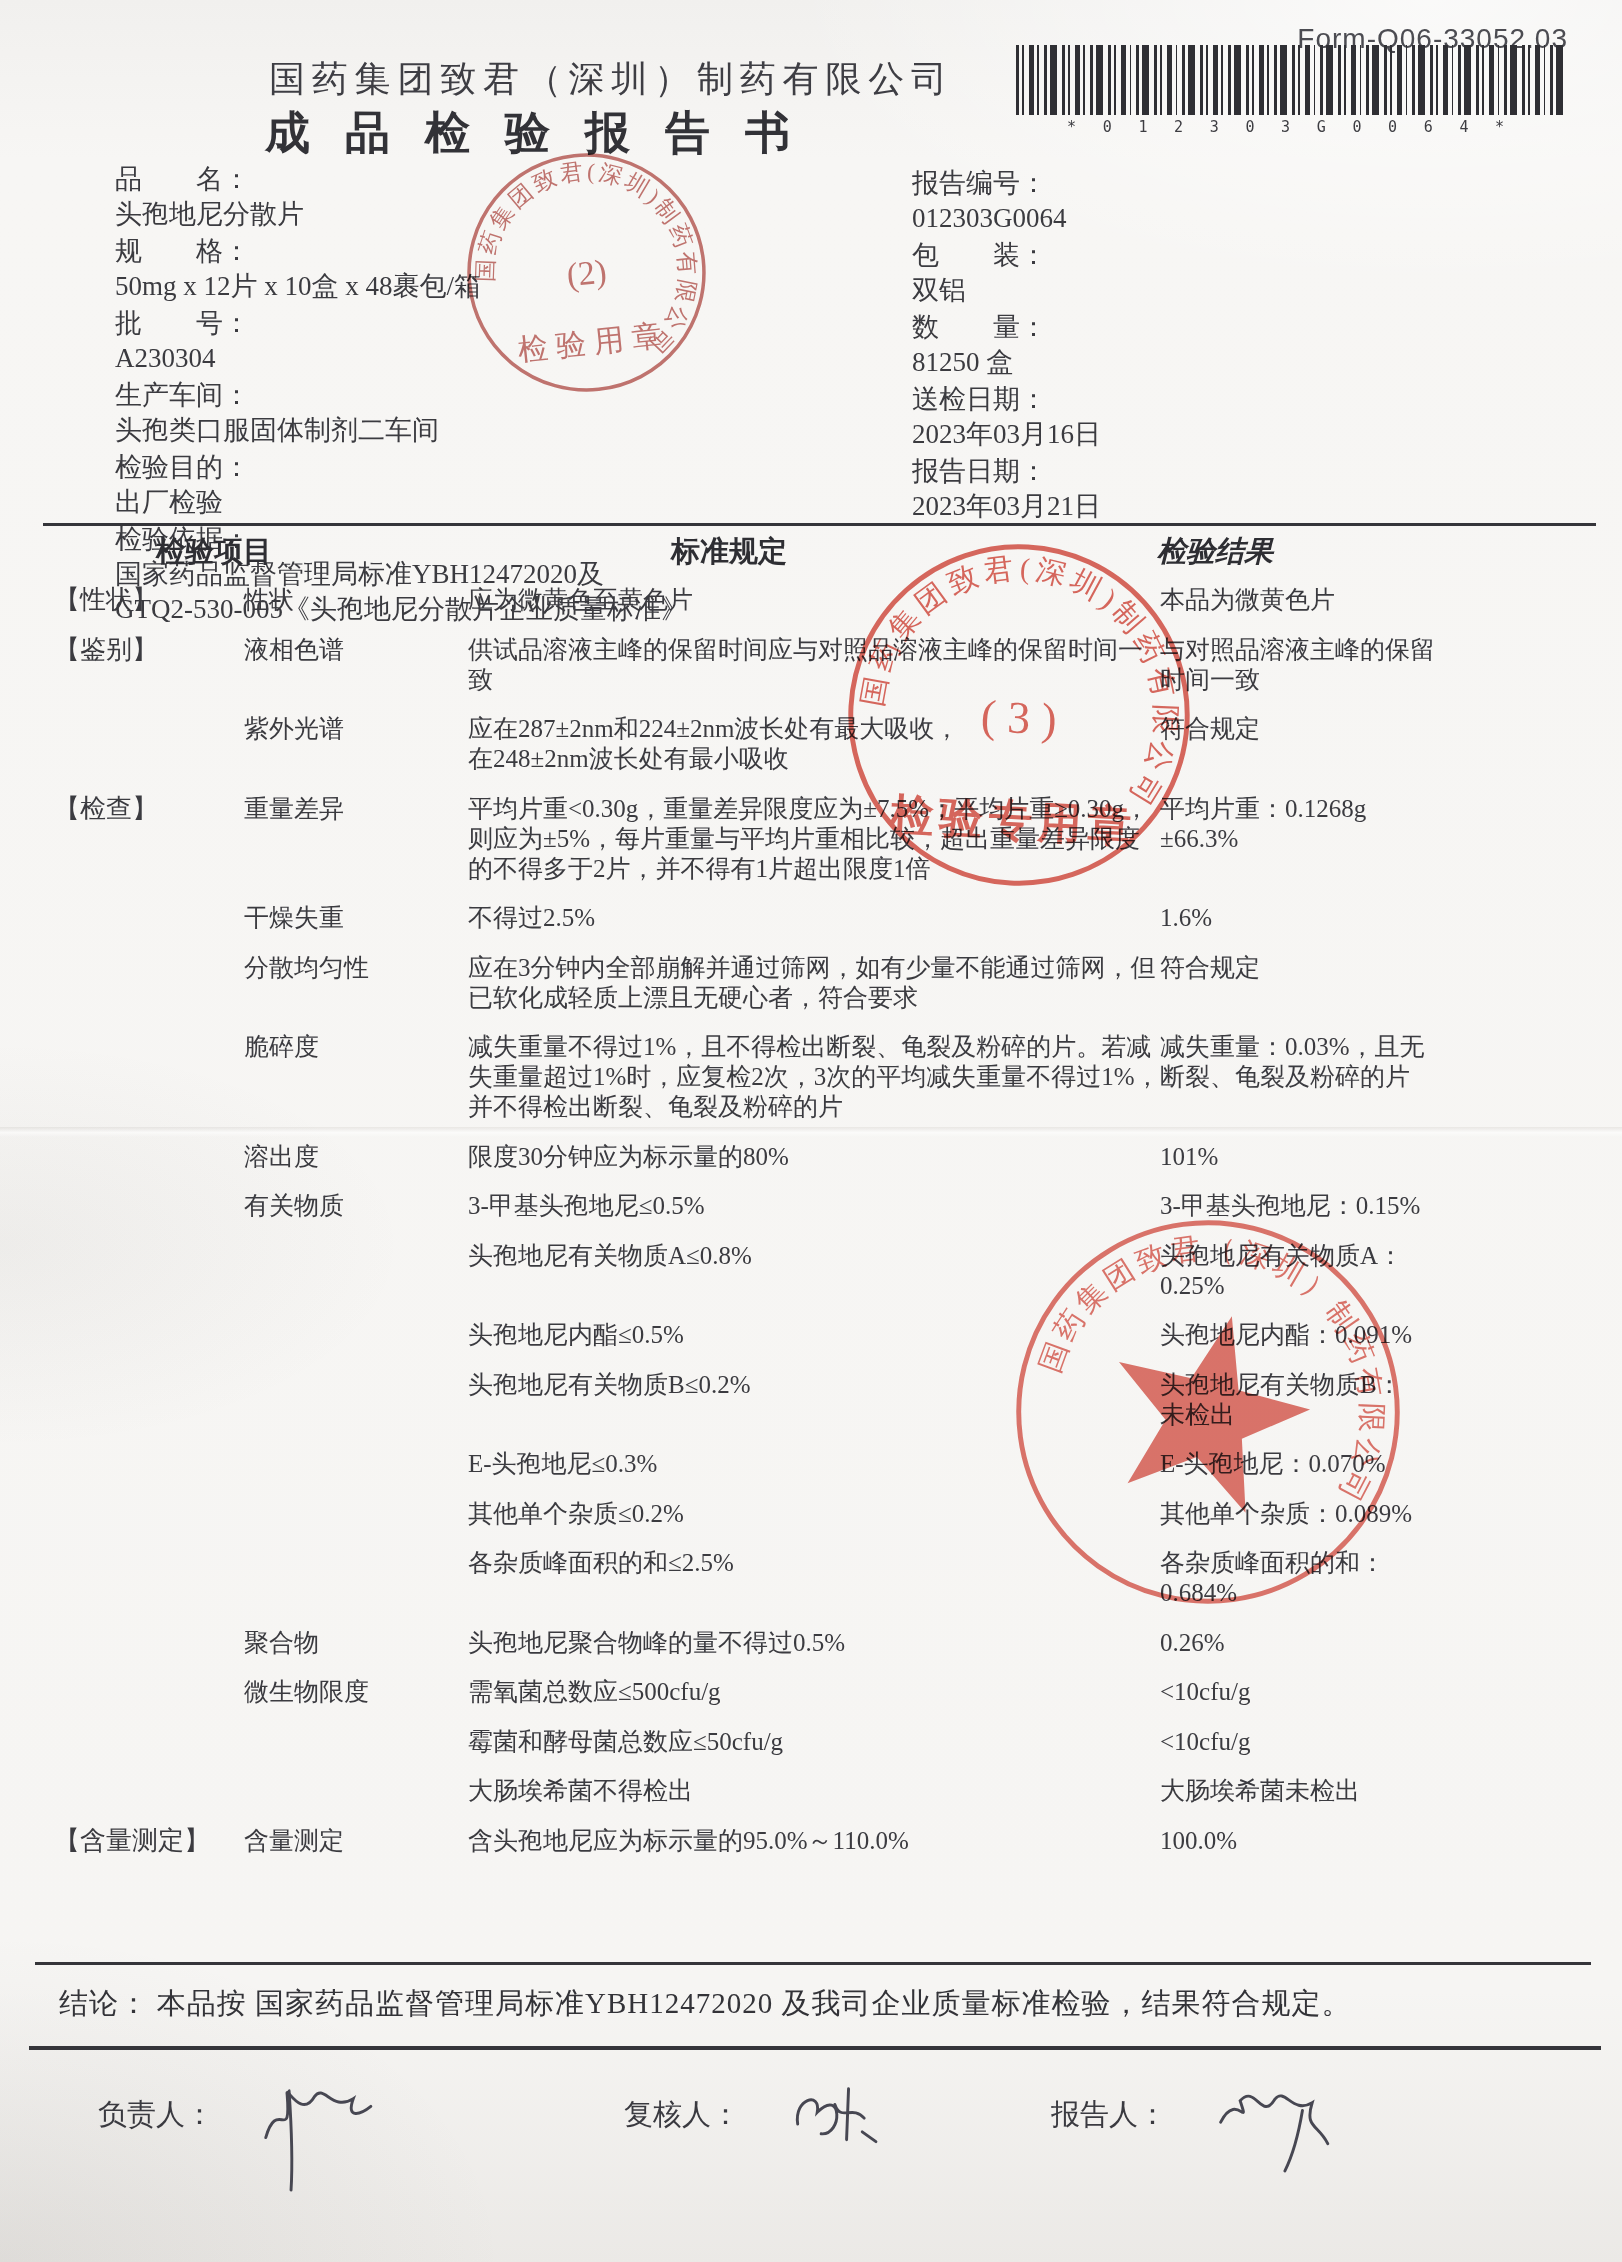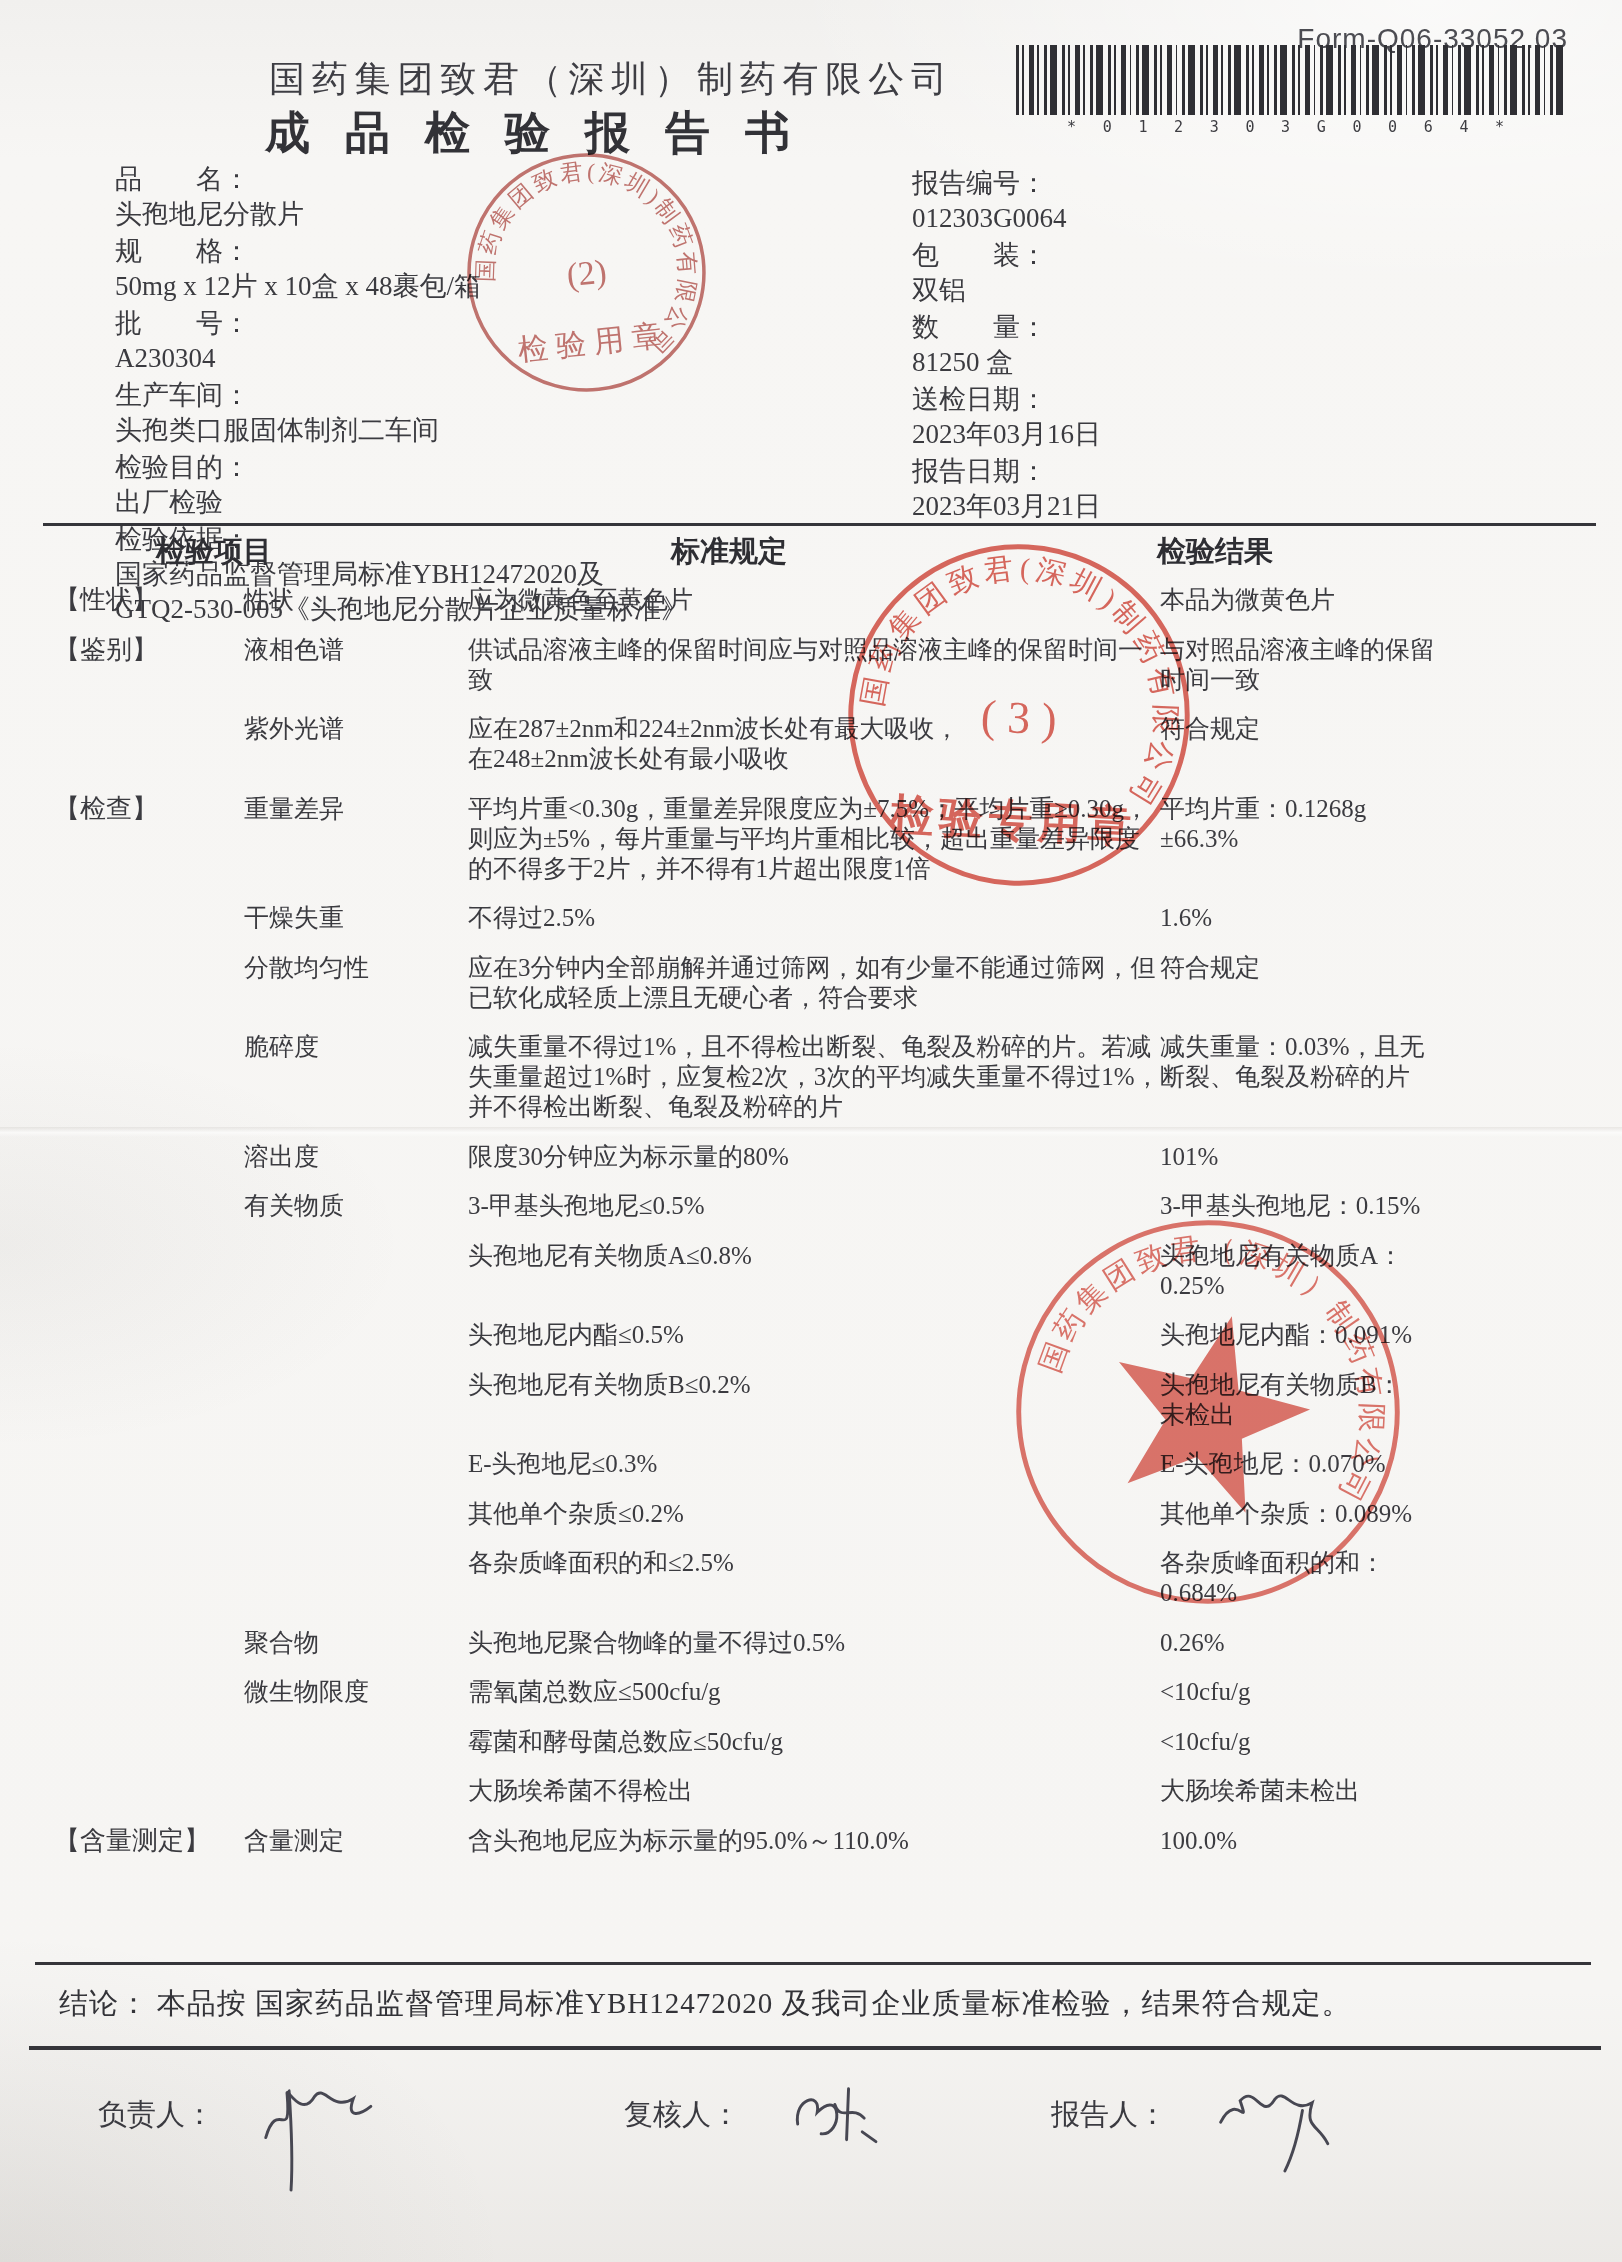--- a/index.html
+++ b/index.html
@@ -34,21 +34,21 @@
   .field { display:flex; line-height:35px; margin-bottom:2px;flex-direction:column; }
   .field .label { display:inline-block; white-space:pre; flex:0 0 auto; }
   .hdr-left .label { width:168px; }
   .hdr-right .label { width:172px; }
   .field .value { white-space:pre-line; }
   .rule { position:absolute; background:#35353a; }
   .rule-top { top:523px; left:43px; width:1553px; height:2.9px; }
   .rule-c1 { top:1962px; left:35px; width:1556px; height:2.9px; }
   .rule-c2 { top:2046px; left:29px; width:1572px; height:3.9px; }
   .tbl-head { position:absolute; top:532px; font-size:29px; font-weight:bold; color:#2e2e33; }
-  .th-item { left:156px; } .th-standard { left:671px; } .th-result { left:1157px; }
+  .th-item { left:156px; } .th-standard { left:671px; } .th-result { left:1157px;font-style:italic; }
   .insp-table { position:absolute; top:585px; left:54px; right:39px; }
   .t-row { display:grid; grid-template-columns:190px 224px 692px 1fr; margin-bottom:19.5px;
     font-size:25px; line-height:30px; }
   .cell { white-space:pre-line; }
   .cell-category { font-size:26px; }
   .conclusion { position:absolute; top:1984px; left:59px; right:59px; display:flex;
     font-size:29px; letter-spacing:1px; color:#333338; }
   .conclusion .c-label { flex:0 0 auto; margin-right:7.8px; }
   .signatures { position:absolute; top:2095px; left:0; width:100%; }
   .sig-block { position:absolute; display:flex; align-items:flex-start; font-size:29px; color:#3a3a40;gap:36px; }

